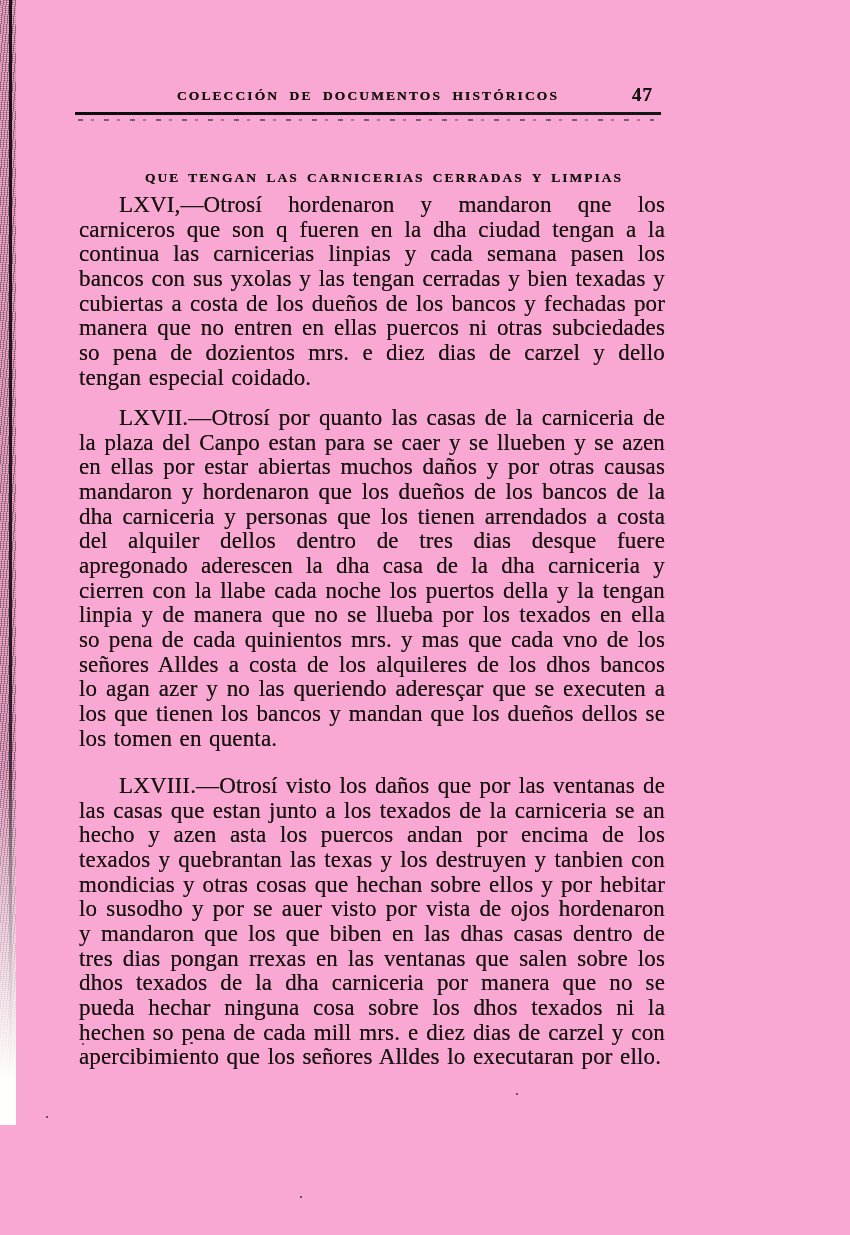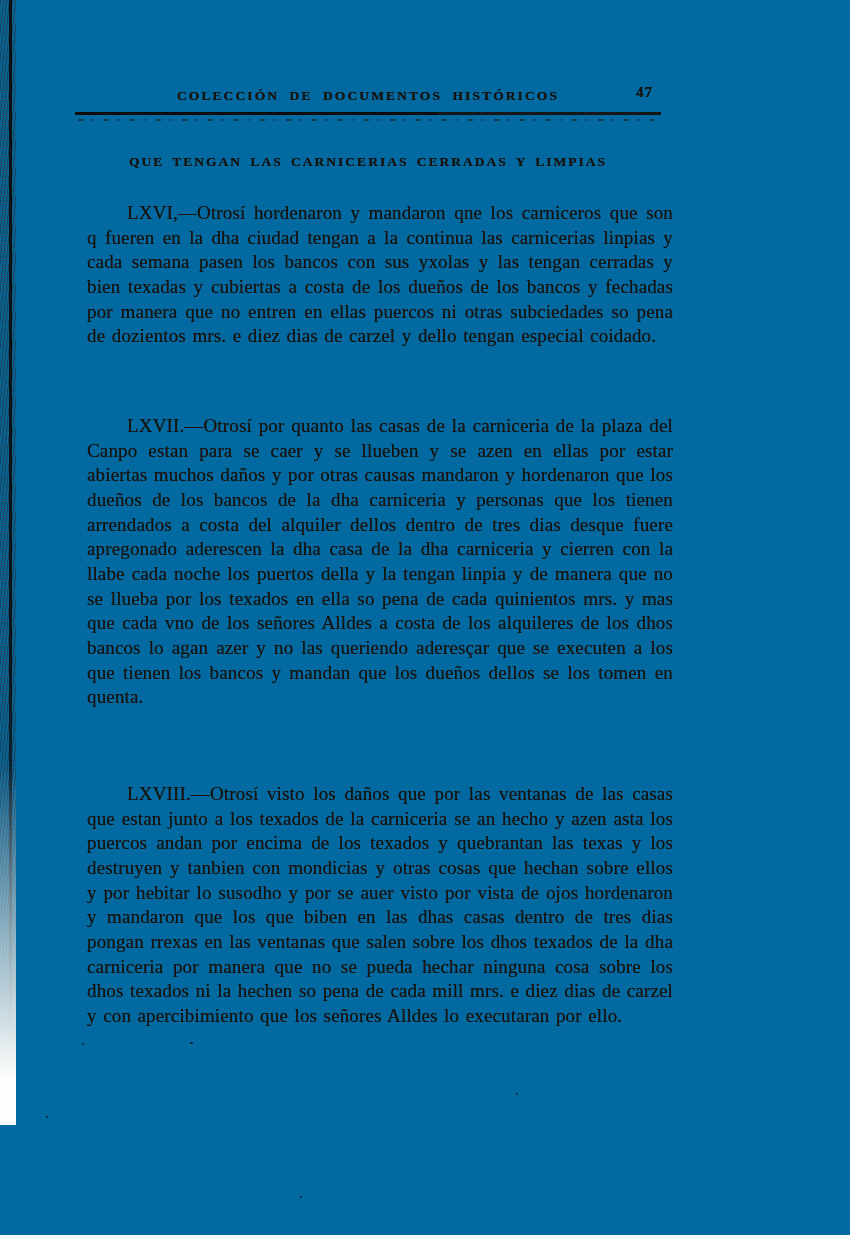--- a/index.html
+++ b/index.html
@@ -11,21 +11,21 @@
     width: 850px;
     height: 1235px;
     position: relative;
     overflow: hidden;
     font-family: "Liberation Serif", "DejaVu Serif", serif;
     color: #17130e;
   }
   .scan-root {
     position: absolute;
     inset: 0;
-    background: #0369a1;
+    background: #f9a8d4;
     text-decoration: underline;
   }
   
   .binding {
     position: absolute;
     left: 0;
     top: 0;
     width: 16px;
     height: 1125px;
     background:
@@ -65,21 +65,21 @@
     font-size: 13.5px;
     font-weight: bold;
     letter-spacing: 2.1px;
     word-spacing: 5px;
     text-shadow: 0 0 0.5px rgba(25,20,15,0.85);
   }
   .page-number {
     position: absolute;
     right: 8px;
     top: -4px;
-    font-size: 15px;
+    font-size: 19px;
     font-weight: bold;
     letter-spacing: 1px;
     text-shadow: 0 0 0.5px rgba(25,20,15,0.85);
   }
 
   .head-rule {
     top: 112px;
     height: 3px;
     background: linear-gradient(90deg, #0d0d0d 0 62%, #161616 62% 100%);
   }
@@ -87,36 +87,36 @@
     top: 119px;
     left: 78px;
     width: 576px;
     height: 2px;
     background: repeating-linear-gradient(90deg,
       rgba(25,25,25,0.55) 0 5px, transparent 5px 13px,
       rgba(25,25,25,0.35) 13px 16px, transparent 16px 26px);
   }
 
   .sec-heading {
-    margin: 0;
+    margin: 16px;
     font-size: 13.5px;
     font-weight: bold;
     text-align: center;
     letter-spacing: 1.8px;
     line-height: 25.5px;
     white-space: pre-line;
     text-shadow: 0 0 0.5px rgba(25,20,15,0.8);
   }
   .h-1 { top: 149px; letter-spacing: 2px; word-spacing: 3px; }
   .h-2 { top: 360px; word-spacing: 4px; }
   .h-3 { top: 711px; word-spacing: 5px; }
 
   .body-para {
-    margin: 12px;
-    font-size: 19px;
+    margin: 4px;
+    font-size: 23px;
     line-height: 24.65px;
     text-align: justify;
     text-indent: 40px;
     word-spacing: 1.6px;
     letter-spacing: 0.15px;
     text-shadow: 0 0 0.55px rgba(28,22,16,0.75);
   }
   .p-1 { top: 189px; }
   .p-2 { top: 402px; }
   .p-3 { top: 770px; }

